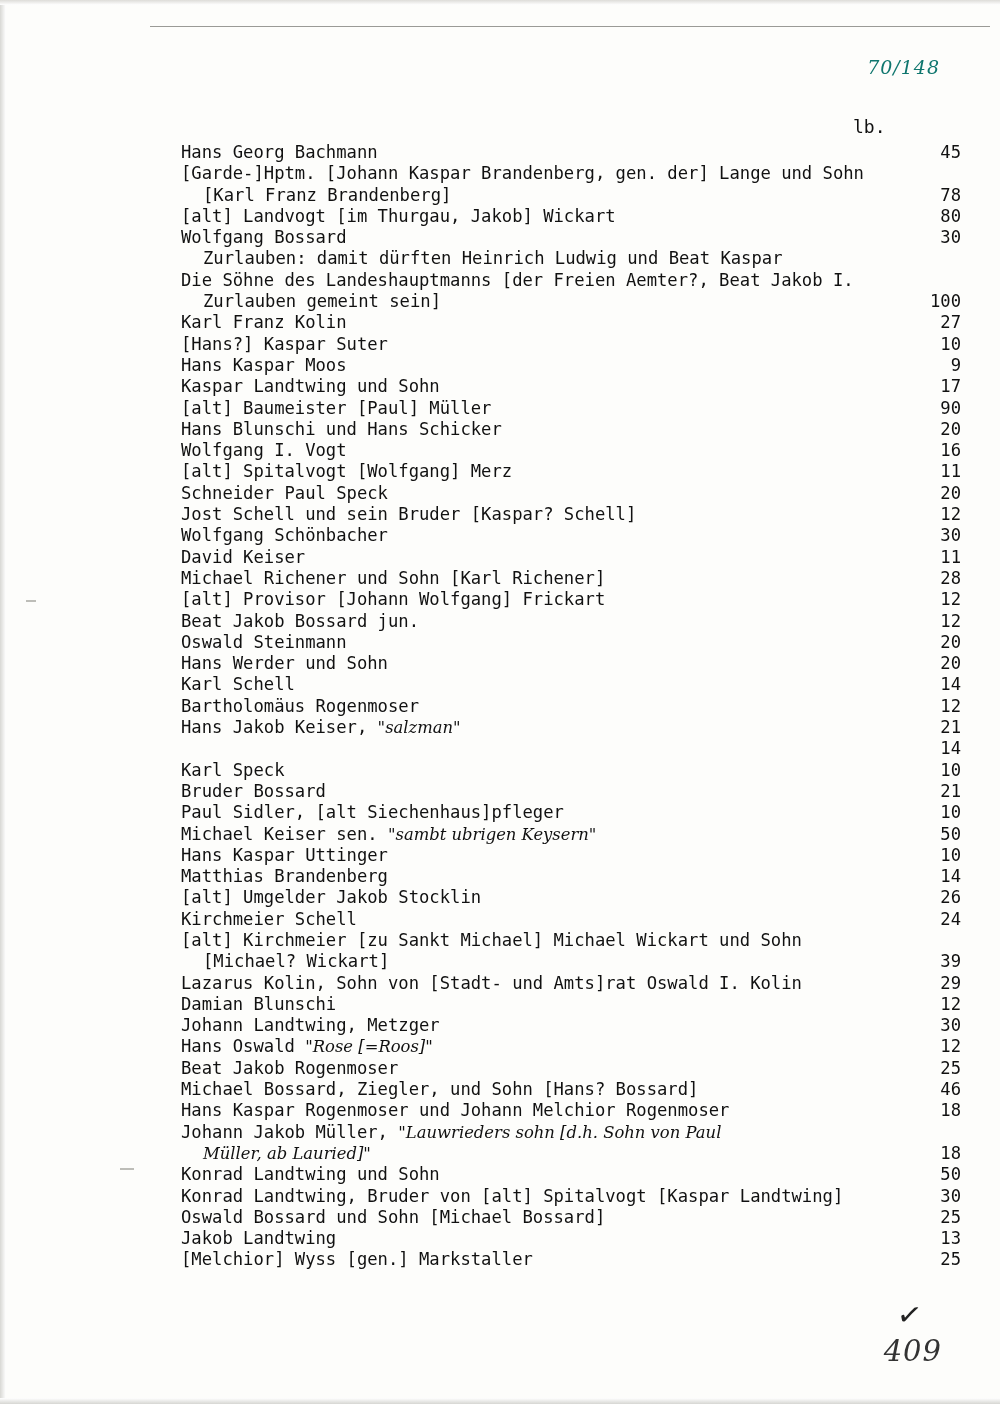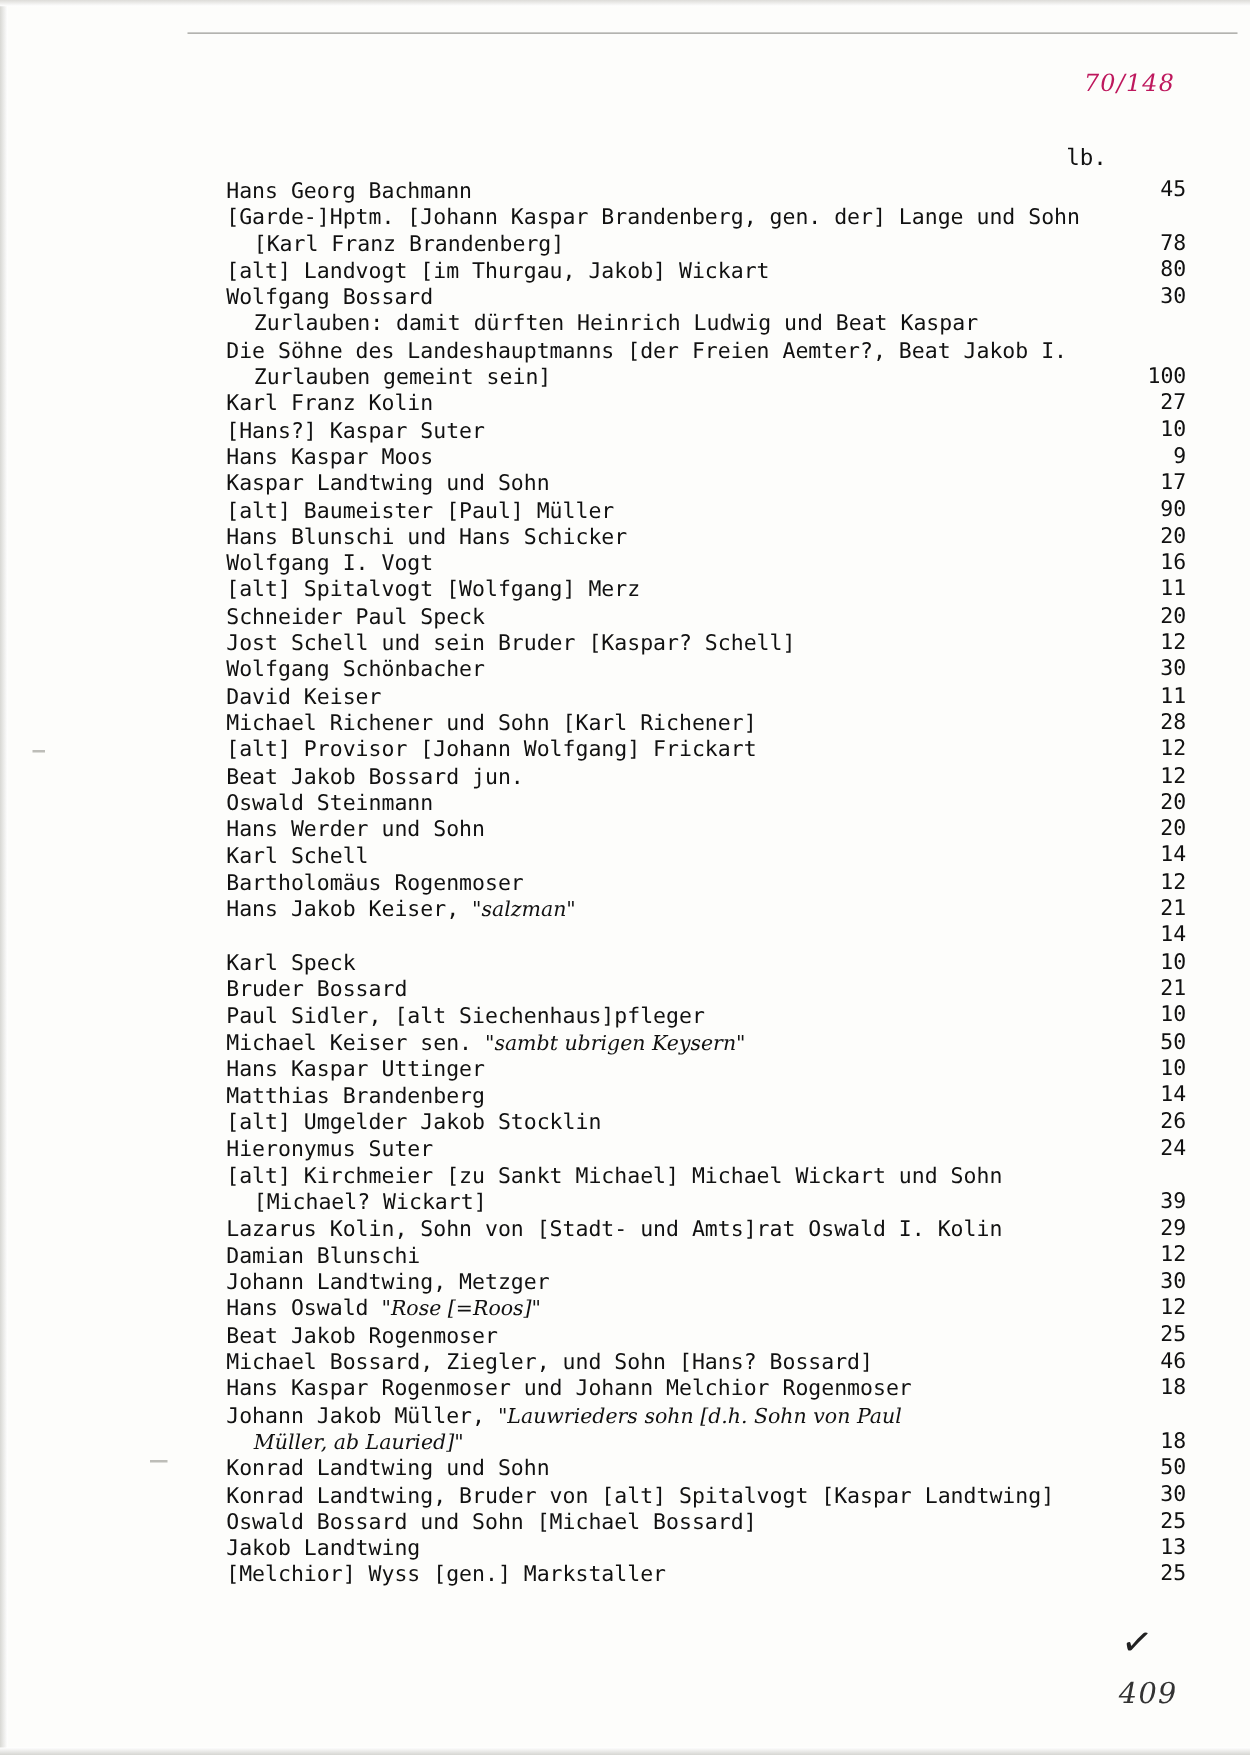--- a/index.html
+++ b/index.html
@@ -47,21 +47,21 @@
     width: 840px; height: 1px;
     background: #9a9a96;
   }
   .folio {
     position: absolute;
     right: 60px; top: 56px;
     font-family: "DejaVu Serif", serif;
     font-style: italic;
     font-size: 19px;
     letter-spacing: 1px;
-    color: #be185d;
+    color: #0f766e;
   }
   .unit-label {
     position: absolute;
     left: 853px; top: 116px;
     font-size: 18px;
     color: #111;
   }
   .list {
     position: absolute;
     left: 137px;
@@ -80,42 +80,42 @@
     letter-spacing: 0px;
     display: inline-block;
   }
   .entry .it {
     font-family: "DejaVu Serif", serif;
     font-style: italic;
     font-size: 16.4px;
   }
   .amount {
     position: absolute;
-    right: 12px;
+    right: 0;
     top: 0;
     width: 42px;
     text-align: right;
     font-size: 17.2px;
   }
   .indent1 { padding-left: 22px; }
   .checkmark {
     position: absolute;
     right: 78px;
     bottom: 72px;
     font-family: "DejaVu Serif", serif;
     font-size: 30px;
     transform: rotate(8deg);
     color: #222;
   }
   .penciled {
     position: absolute;
     right: 58px;
     bottom: 36px;
     font-family: "DejaVu Serif", serif;
-    font-size: 23px;
+    font-size: 29px;
     font-style: italic;
     color: #333;
     letter-spacing: 1px;
   }
   .speck {
     position: absolute;
     background: #bdbdb8;
   }
 </style>
 </head>
@@ -163,21 +163,21 @@
       <div class="row"><span class="entry">Bartholomäus Rogenmoser</span><span class="amount">12</span></div>
       <div class="row"><span class="entry">Hans Jakob Keiser, <span class="it">"salzman"</span></span><span class="amount">21</span></div>
       <div class="row"><span class="amount">14</span></div>
       <div class="row"><span class="entry">Karl Speck</span><span class="amount">10</span></div>
       <div class="row"><span class="entry">Bruder Bossard</span><span class="amount">21</span></div>
       <div class="row"><span class="entry">Paul Sidler, [alt Siechenhaus]pfleger</span><span class="amount">10</span></div>
       <div class="row"><span class="entry">Michael Keiser sen. <span class="it">"sambt ubrigen Keysern"</span></span><span class="amount">50</span></div>
       <div class="row"><span class="entry">Hans Kaspar Uttinger</span><span class="amount">10</span></div>
       <div class="row"><span class="entry">Matthias Brandenberg</span><span class="amount">14</span></div>
       <div class="row"><span class="entry">[alt] Umgelder Jakob Stocklin</span><span class="amount">26</span></div>
-      <div class="row"><span class="entry">Hieronymus Suter</span><span class="amount">24</span></div>
+      <div class="row"><span class="entry">Kirchmeier Schell</span><span class="amount">24</span></div>
       <div class="row"><span class="entry">[alt] Kirchmeier [zu Sankt Michael] Michael Wickart und Sohn</span><span class="amount"></span></div>
       <div class="row"><span class="entry indent1">[Michael? Wickart]</span><span class="amount">39</span></div>
       <div class="row"><span class="entry">Lazarus Kolin, Sohn von [Stadt- und Amts]rat Oswald I. Kolin</span><span class="amount">29</span></div>
       <div class="row"><span class="entry">Damian Blunschi</span><span class="amount">12</span></div>
       <div class="row"><span class="entry">Johann Landtwing, Metzger</span><span class="amount">30</span></div>
       <div class="row"><span class="entry">Hans Oswald <span class="it">"Rose [=Roos]"</span></span><span class="amount">12</span></div>
       <div class="row"><span class="entry">Beat Jakob Rogenmoser</span><span class="amount">25</span></div>
       <div class="row"><span class="entry">Michael Bossard, Ziegler, und Sohn [Hans? Bossard]</span><span class="amount">46</span></div>
       <div class="row"><span class="entry">Hans Kaspar Rogenmoser und Johann Melchior Rogenmoser</span><span class="amount">18</span></div>
       <div class="row"><span class="entry">Johann Jakob Müller, <span class="it">"Lauwrieders sohn [d.h. Sohn von Paul</span></span><span class="amount"></span></div>

